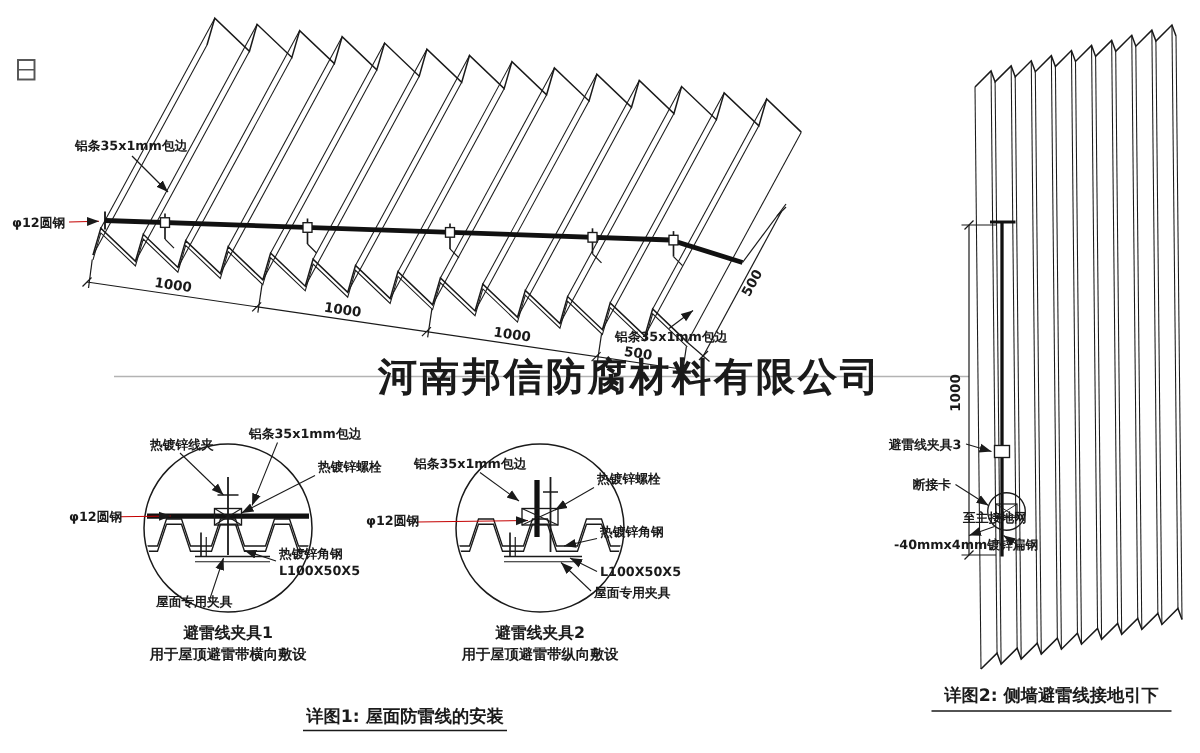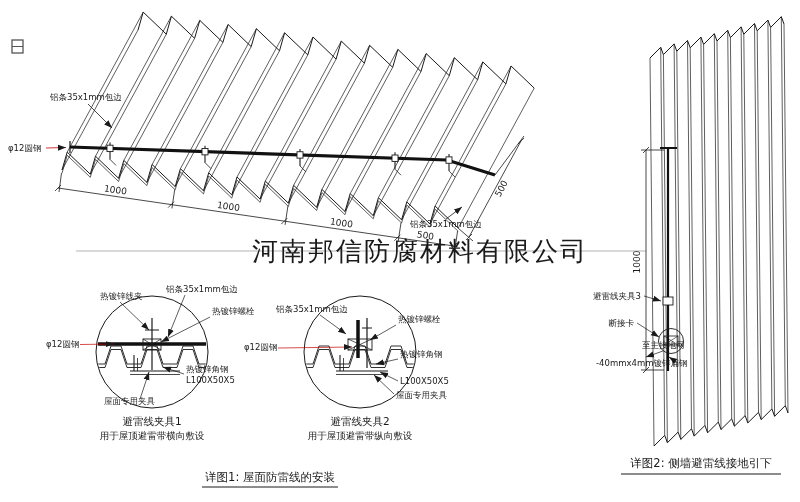--- a/index.html
+++ b/index.html
@@ -1,17 +1,17 @@
 <!DOCTYPE html>
 <html><head>
 <meta charset="utf-8">
 <style>
   html,body{margin:0;padding:0;background:#ffffff;}
   .canvas{position:relative;width:800px;height:502px;background:#fff;overflow:hidden;
-          font-family:"DejaVu Sans", sans-serif;}
+          font-family:"DejaVu Sans", sans-serif;font-weight:bold;}
   svg text{font-family:"DejaVu Sans", sans-serif;fill:#1a1a1a;}
   .lbl{font-size:8.5px;}
   .dim{font-size:9px;}
   .ttl{font-size:10.5px;}
   .sub{font-size:9.5px;}
   .cap{font-size:11.5px;}
   .wm{font-size:26px;letter-spacing:2px;}
 </style>
 </head>
 <body>

